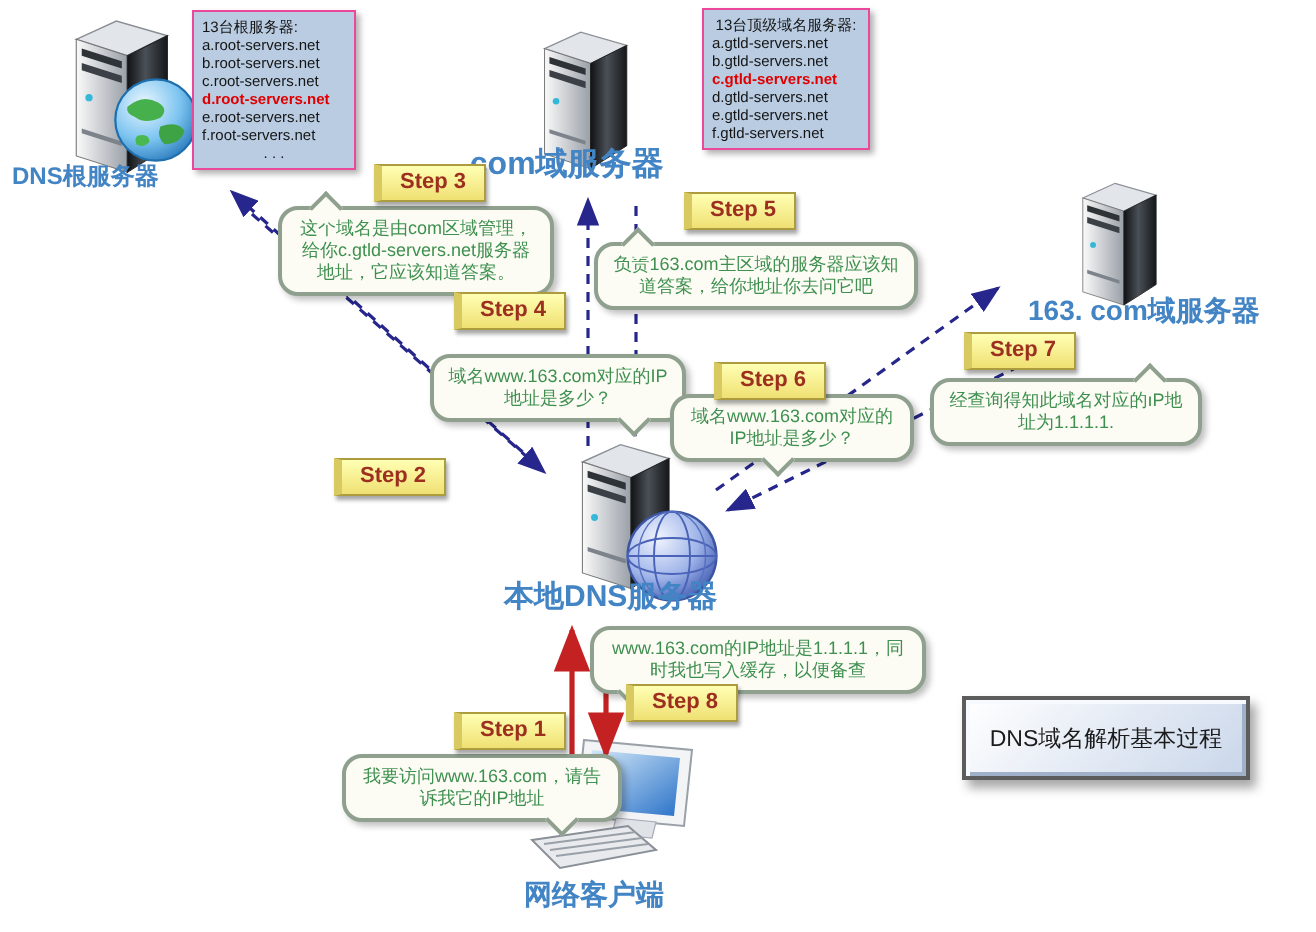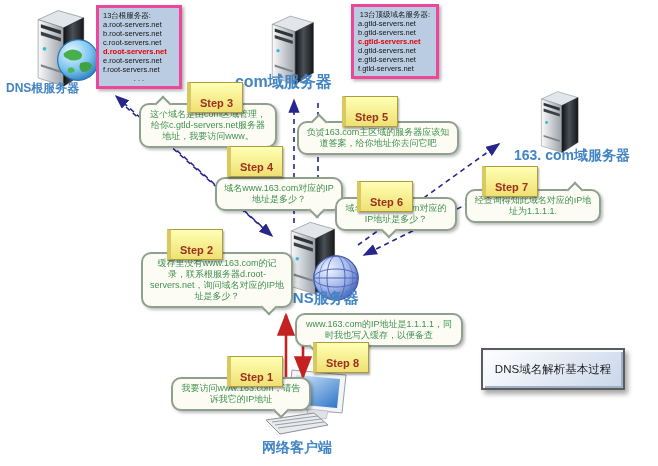--- a/index.html
+++ b/index.html
@@ -3,27 +3,27 @@
 <meta charset="utf-8">
 <style>
   html,body{margin:0;padding:0;background:#fff;}
   .canvas{position:relative;width:658px;height:466px;background:#ffffff;overflow:hidden;
           font-family:"Liberation Sans","DejaVu Sans",sans-serif;}
   .icon{position:absolute;z-index:1;}
   .arrows{position:absolute;left:0;top:0;z-index:2;}
   .dash{stroke:#26268c;stroke-width:1.6;stroke-dasharray:5 4;}
   .solidred{stroke:#c42222;stroke-width:2.6;}
   .srv-label{position:absolute;color:#4284c4;font-weight:bold;white-space:nowrap;z-index:3;}
-  .listbox{position:absolute;background:#b9cce2;border:3px solid #ec4899;z-index:3;
+  .listbox{position:absolute;background:#b9cce2;border:1px solid #ec4899;z-index:3;
            box-shadow:2px 2px 3px rgba(0,0,0,.3);font-size:7.5px;line-height:9px;
            padding:3px 4px;color:#151515;}
   .listbox .hl{color:#e00000;font-weight:bold;}
   .tag{position:absolute;background:linear-gradient(#ffffb4,#efe072);border:1px solid #ad9c3e;
        border-left:4px solid #d8ca60;color:#9c2f1f;font-weight:bold;font-size:11px;
-       padding:14px 9px 3px;z-index:5;box-shadow:1px 2px 2px rgba(0,0,0,.35);white-space:nowrap;}
+       padding:2px 9px 3px;z-index:5;box-shadow:1px 2px 2px rgba(0,0,0,.35);white-space:nowrap;}
   .bubble{position:absolute;background:#fcfcf4;border:2px solid #8fa08f;border-radius:10px;
           color:#3f9050;font-size:9px;line-height:11px;padding:4px 6px;text-align:center;
           z-index:4;box-shadow:2px 2px 3px rgba(0,0,0,.25);}
   .tail{position:absolute;width:10px;height:10px;background:#fcfcf4;transform:rotate(45deg);}
   .tail.down{border-right:2px solid #8fa08f;border-bottom:2px solid #8fa08f;bottom:-7px;}
   .tail.up{border-left:2px solid #8fa08f;border-top:2px solid #8fa08f;top:-7px;}
   .titlebox{position:absolute;left:481px;top:348px;width:140px;height:38px;z-index:3;
             background:linear-gradient(135deg,#ffffff,#c9d6ea);border:2px solid #5c5c5c;
             box-shadow:inset 2px 2px 0 #f6faff,inset -2px -2px 0 #9fb0c8,3px 4px 5px rgba(0,0,0,.35);
             display:flex;align-items:center;justify-content:center;font-size:11.5px;color:#1c1c1c;}
@@ -164,43 +164,39 @@
   <div class="tag" style="left:227px;top:356px">Step 1</div>
   <div class="tag" style="left:167px;top:229px">Step 2</div>
   <div class="tag" style="left:187px;top:82px">Step 3</div>
   <div class="tag" style="left:227px;top:146px">Step 4</div>
   <div class="tag" style="left:342px;top:96px">Step 5</div>
   <div class="tag" style="left:357px;top:181px">Step 6</div>
   <div class="tag" style="left:482px;top:166px">Step 7</div>
   <div class="tag" style="left:313px;top:342px">Step 8</div>
 
   <div class="bubble" style="left:139px;top:103px;width:122px">
-    <span>这个域名是由com区域管理，给你c.gtld-servers.net服务器地址，我要访问www。</span>
+    <span>这个域名是由com区域管理，给你c.gtld-servers.net服务器地址，它应该知道答案。</span>
     <i class="tail up" style="left:16px"></i>
   </div>
   <div class="bubble" style="left:297px;top:121px;width:146px">
     <span>负责163.com主区域的服务器应该知道答案，给你地址你去问它吧</span>
     <i class="tail up" style="left:14px"></i>
   </div>
   <div class="bubble" style="left:215px;top:177px;width:112px">
     <span>域名www.163.com对应的IP地址是多少？</span>
     <i class="tail down" style="right:18px"></i>
   </div>
   <div class="bubble" style="left:335px;top:197px;width:106px">
     <span>域名www.163.com对应的IP地址是多少？</span>
     <i class="tail down" style="left:46px"></i>
   </div>
   <div class="bubble" style="left:465px;top:189px;width:120px">
     <span>经查询得知此域名对应的IP地址为1.1.1.1.</span>
     <i class="tail up" style="right:18px"></i>
   </div>
-  <div class="bubble" style="left:141px;top:252px;width:136px">
-    <span>缓存里没有www.163.com的记录，联系根服务器d.root-servers.net，询问域名对应的IP地址是多少？</span>
-    <i class="tail down" style="right:16px"></i>
-  </div>
   <div class="bubble" style="left:295px;top:313px;width:152px">
     <span>www.163.com的IP地址是1.1.1.1，同时我也写入缓存，以便备查</span>
     <i class="tail down" style="left:14px"></i>
   </div>
   <div class="bubble" style="left:171px;top:377px;width:124px">
     <span>我要访问www.163.com，请告诉我它的IP地址</span>
     <i class="tail down" style="right:22px"></i>
   </div>
 
   <div class="titlebox">

